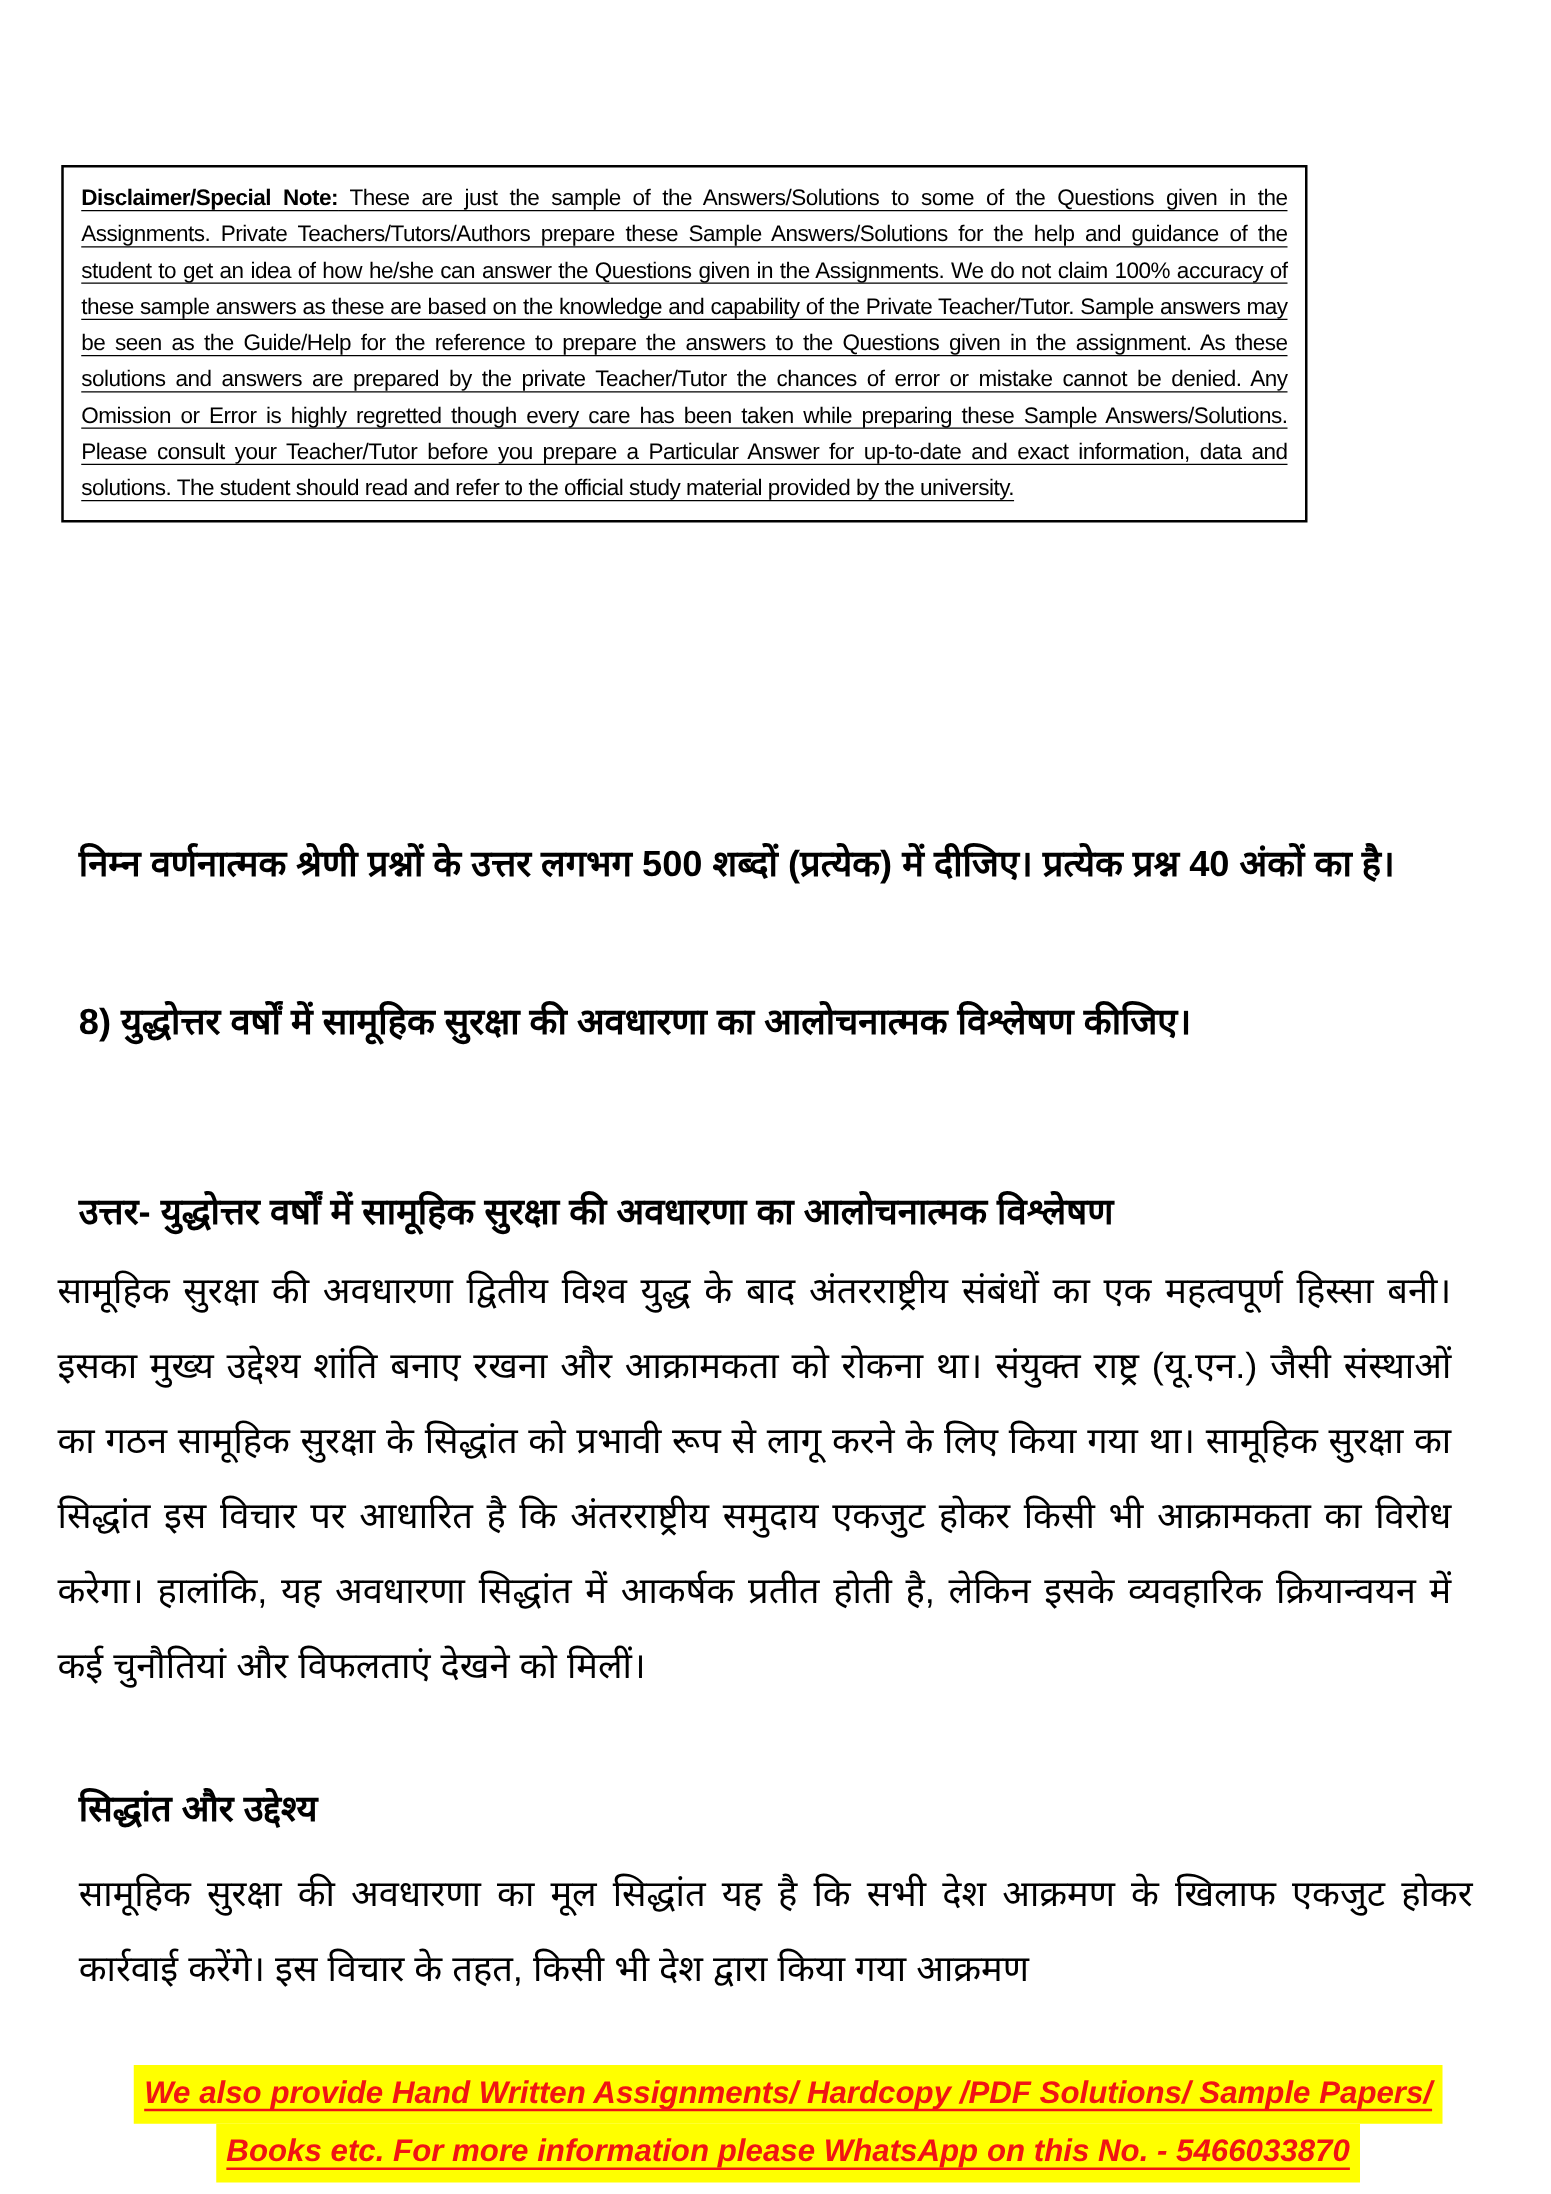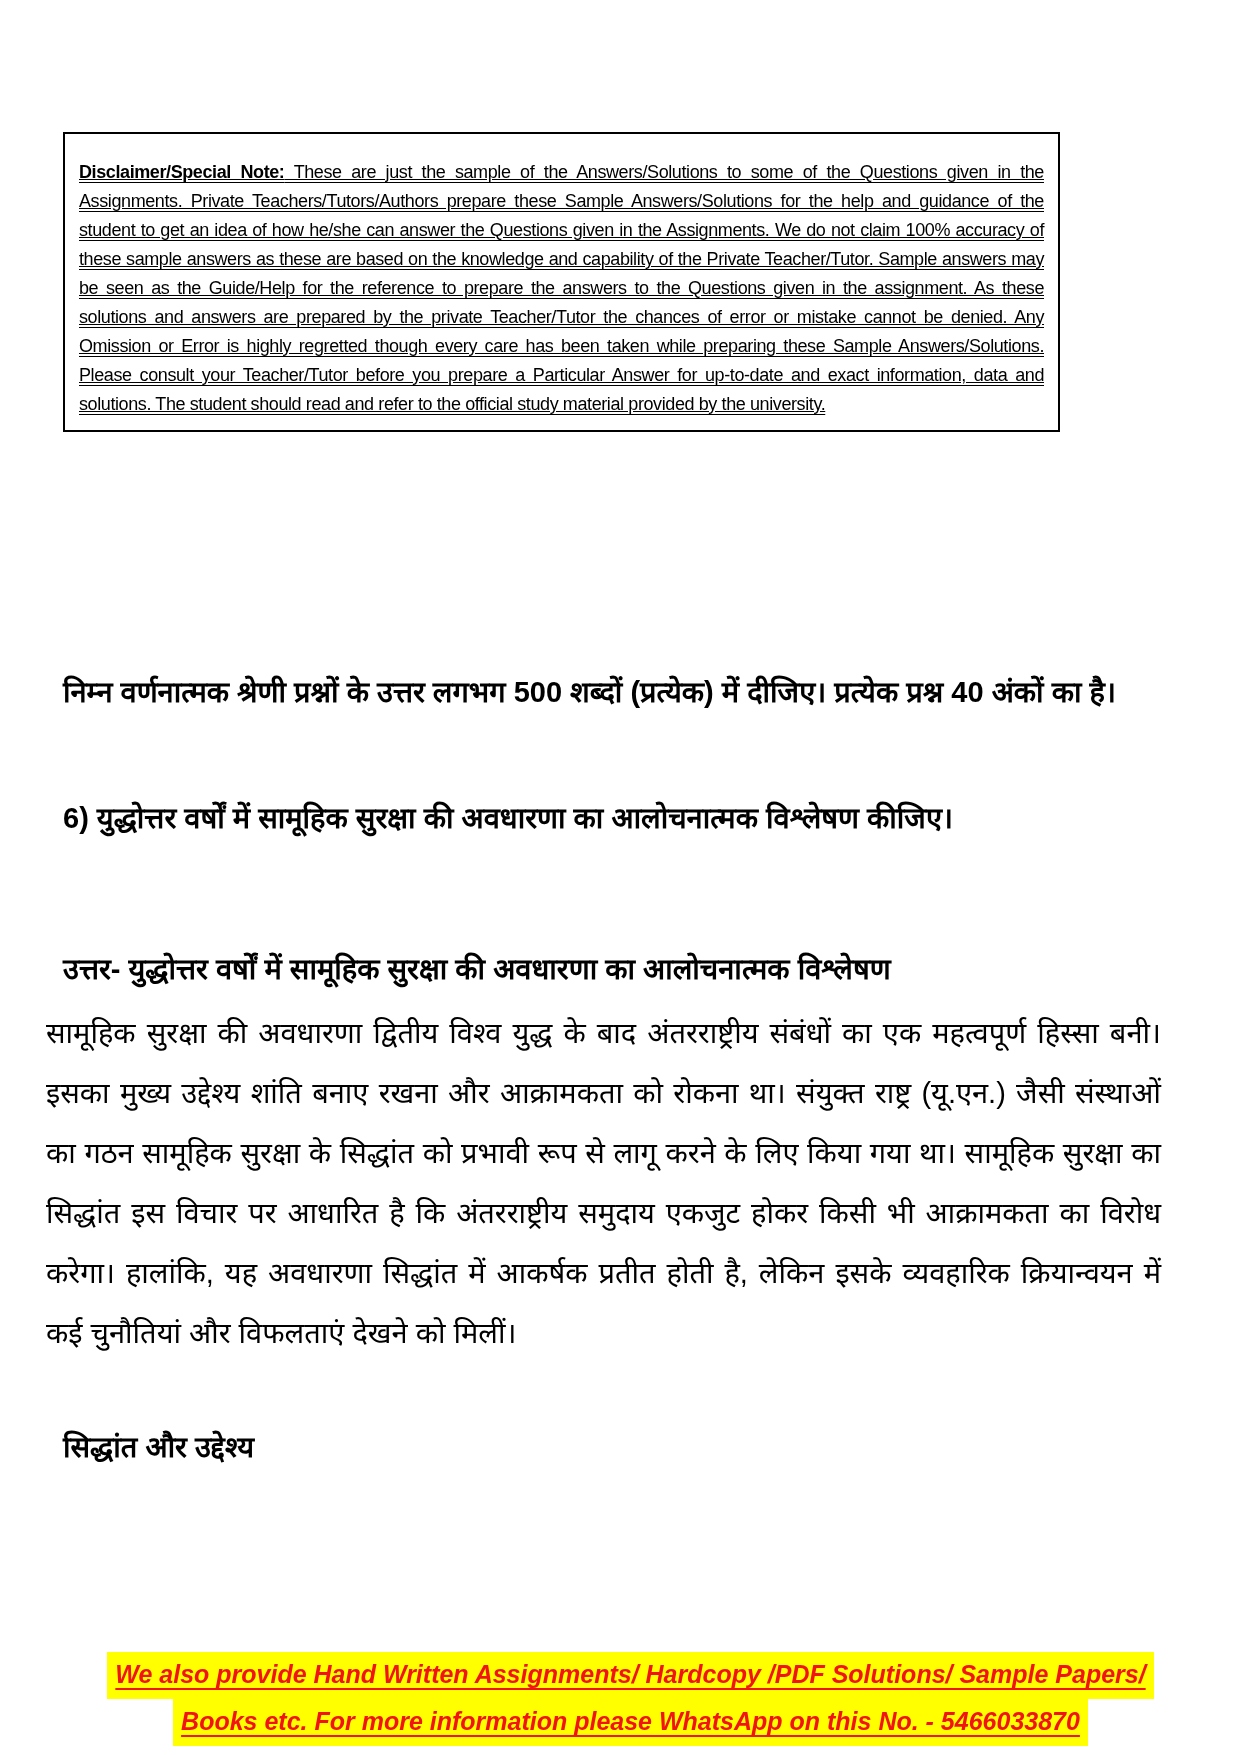--- a/index.html
+++ b/index.html
@@ -9,26 +9,25 @@
     height: 1755px;
     background: #ffffff;
     color: #000000;
     font-family: "Liberation Sans", sans-serif;
     overflow: hidden;
   }
 
   
   .disclaimer-box {
     position: absolute;
-    left: 63px;
+    left: 49px;
     top: 132px;
     width: 965px;
     border: 2px solid #000000;
-    padding: 24px 14px 11px 14px;
-    text-decoration: underline;
+    padding: 10px 14px 11px 14px;
   }
   .disclaimer-box p {
     margin: 0;
     font-size: 18px;
     line-height: 29px;
     text-align: justify;
     text-decoration: underline;
     text-underline-offset: 4px;
     letter-spacing: -0.4px;
   }
@@ -135,27 +134,28 @@
 
   <div class="disclaimer-box">
     <p>
       <span class="disclaimer-label">Disclaimer/Special Note:</span><span> These are just the sample of the Answers/Solutions to some of the Questions given in the Assignments. Private Teachers/Tutors/Authors prepare these Sample Answers/Solutions for the help and guidance of the student to get an idea of how he/she can answer the Questions given in the Assignments. We do not claim 100% accuracy of these sample answers as these are based on the knowledge and capability of the Private Teacher/Tutor. Sample answers may be seen as the Guide/Help for the reference to prepare the answers to the Questions given in the assignment. As these solutions and answers are prepared by the private Teacher/Tutor the chances of error or mistake cannot be denied. Any Omission or Error is highly regretted though every care has been taken while preparing these Sample Answers/Solutions. Please consult your Teacher/Tutor before you prepare a Particular Answer for up-to-date and exact information, data and solutions. The student should read and refer to the official study material provided by the university.</span>
     </p>
   </div>
 
 
   <p class="instructions">निम्न वर्णनात्मक श्रेणी प्रश्नों के उत्तर लगभग 500 शब्दों (प्रत्येक) में दीजिए। प्रत्येक प्रश्न 40 अंकों का है।</p>
 
-  <p class="question">6) युद्धोत्तर वर्षों में सामूहिक सुरक्षा की अवधारणा का आलोचनात्मक विश्लेषण कीजिए।</p>
+  <p class="question">8) युद्धोत्तर वर्षों में सामूहिक सुरक्षा की अवधारणा का आलोचनात्मक विश्लेषण कीजिए।</p>
 
   <p class="answer-heading">उत्तर- युद्धोत्तर वर्षों में सामूहिक सुरक्षा की अवधारणा का आलोचनात्मक विश्लेषण</p>
 
   <p class="para1">सामूहिक सुरक्षा की अवधारणा द्वितीय विश्व युद्ध के बाद अंतरराष्ट्रीय संबंधों का एक महत्वपूर्ण हिस्सा बनी। इसका मुख्य उद्देश्य शांति बनाए रखना और आक्रामकता को रोकना था। संयुक्त राष्ट्र (यू.एन.) जैसी संस्थाओं का गठन सामूहिक सुरक्षा के सिद्धांत को प्रभावी रूप से लागू करने के लिए किया गया था। सामूहिक सुरक्षा का सिद्धांत इस विचार पर आधारित है कि अंतरराष्ट्रीय समुदाय एकजुट होकर किसी भी आक्रामकता का विरोध करेगा। हालांकि, यह अवधारणा सिद्धांत में आकर्षक प्रतीत होती है, लेकिन इसके व्यवहारिक क्रियान्वयन में कई चुनौतियां और विफलताएं देखने को मिलीं।</p>
 
   <p class="section-heading">सिद्धांत और उद्देश्य</p>
 
+  <p class="para2">सामूहिक सुरक्षा की अवधारणा का मूल सिद्धांत यह है कि सभी देश आक्रमण के खिलाफ एकजुट होकर कार्रवाई करेंगे। इस विचार के तहत, किसी भी देश द्वारा किया गया आक्रमण</p>
 
   <div class="footer" style="--hl: #ffff00; --fg: #f01414;">
     <span class="line"><span class="hl">We also provide Hand Written Assignments/ Hardcopy /PDF Solutions/ Sample Papers/</span></span>
     <span class="line"><span class="hl">Books etc. For more information please WhatsApp on this No. - 5466033870</span></span>
   </div>
 
 </div>
 
 </body></html>

